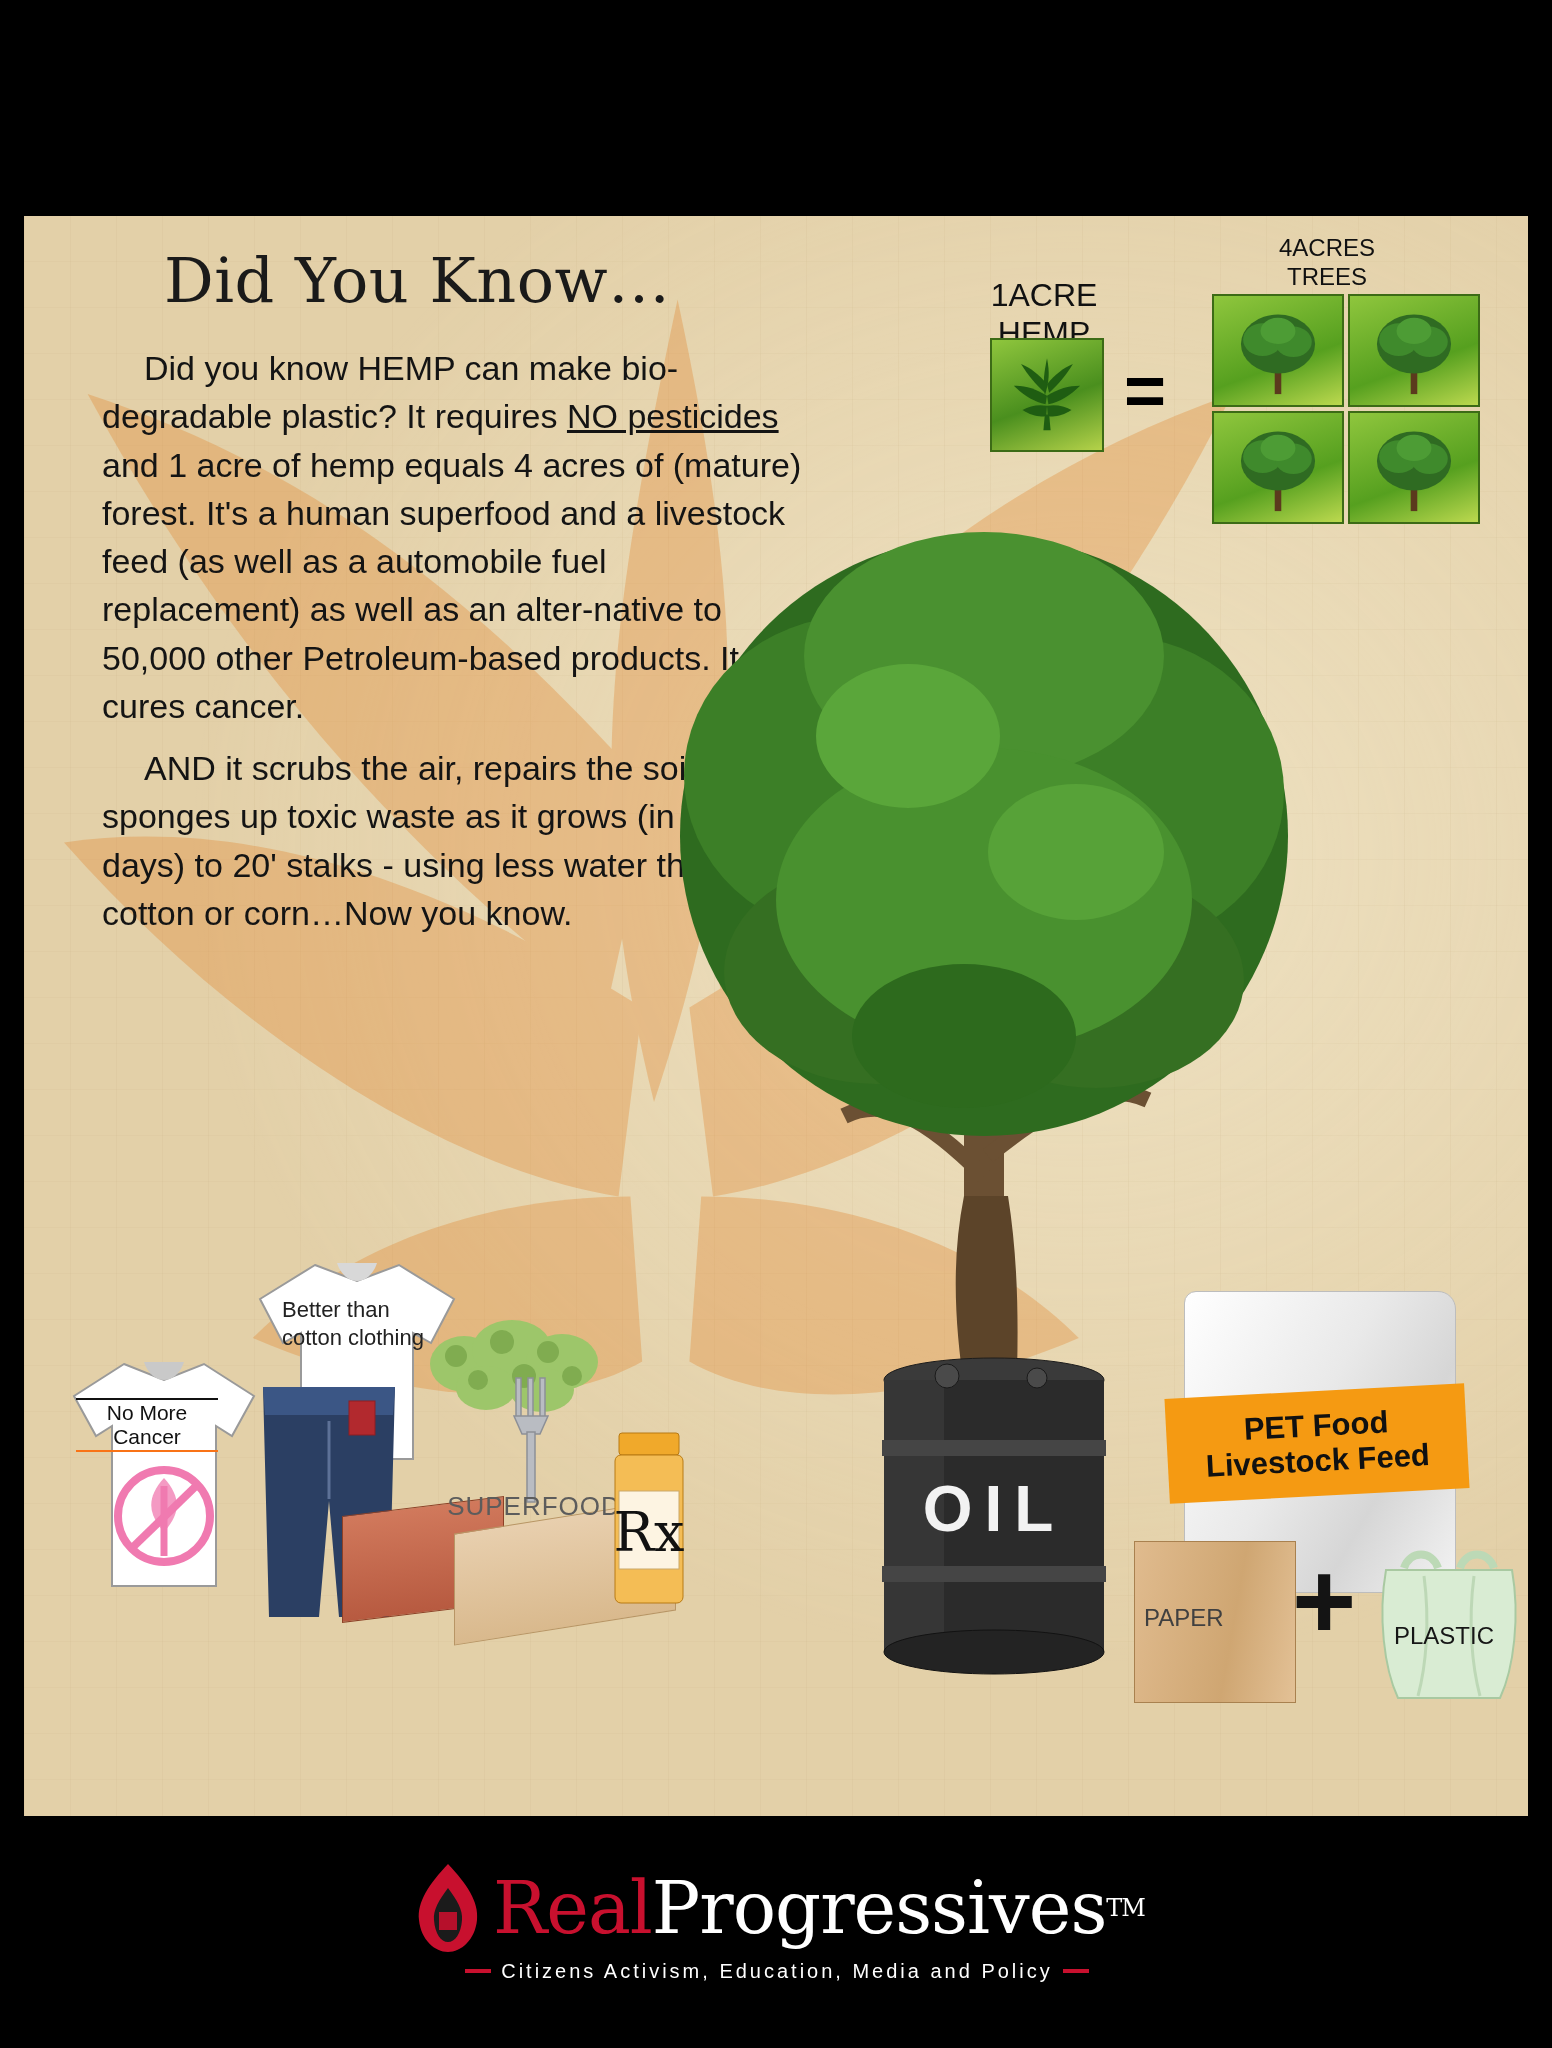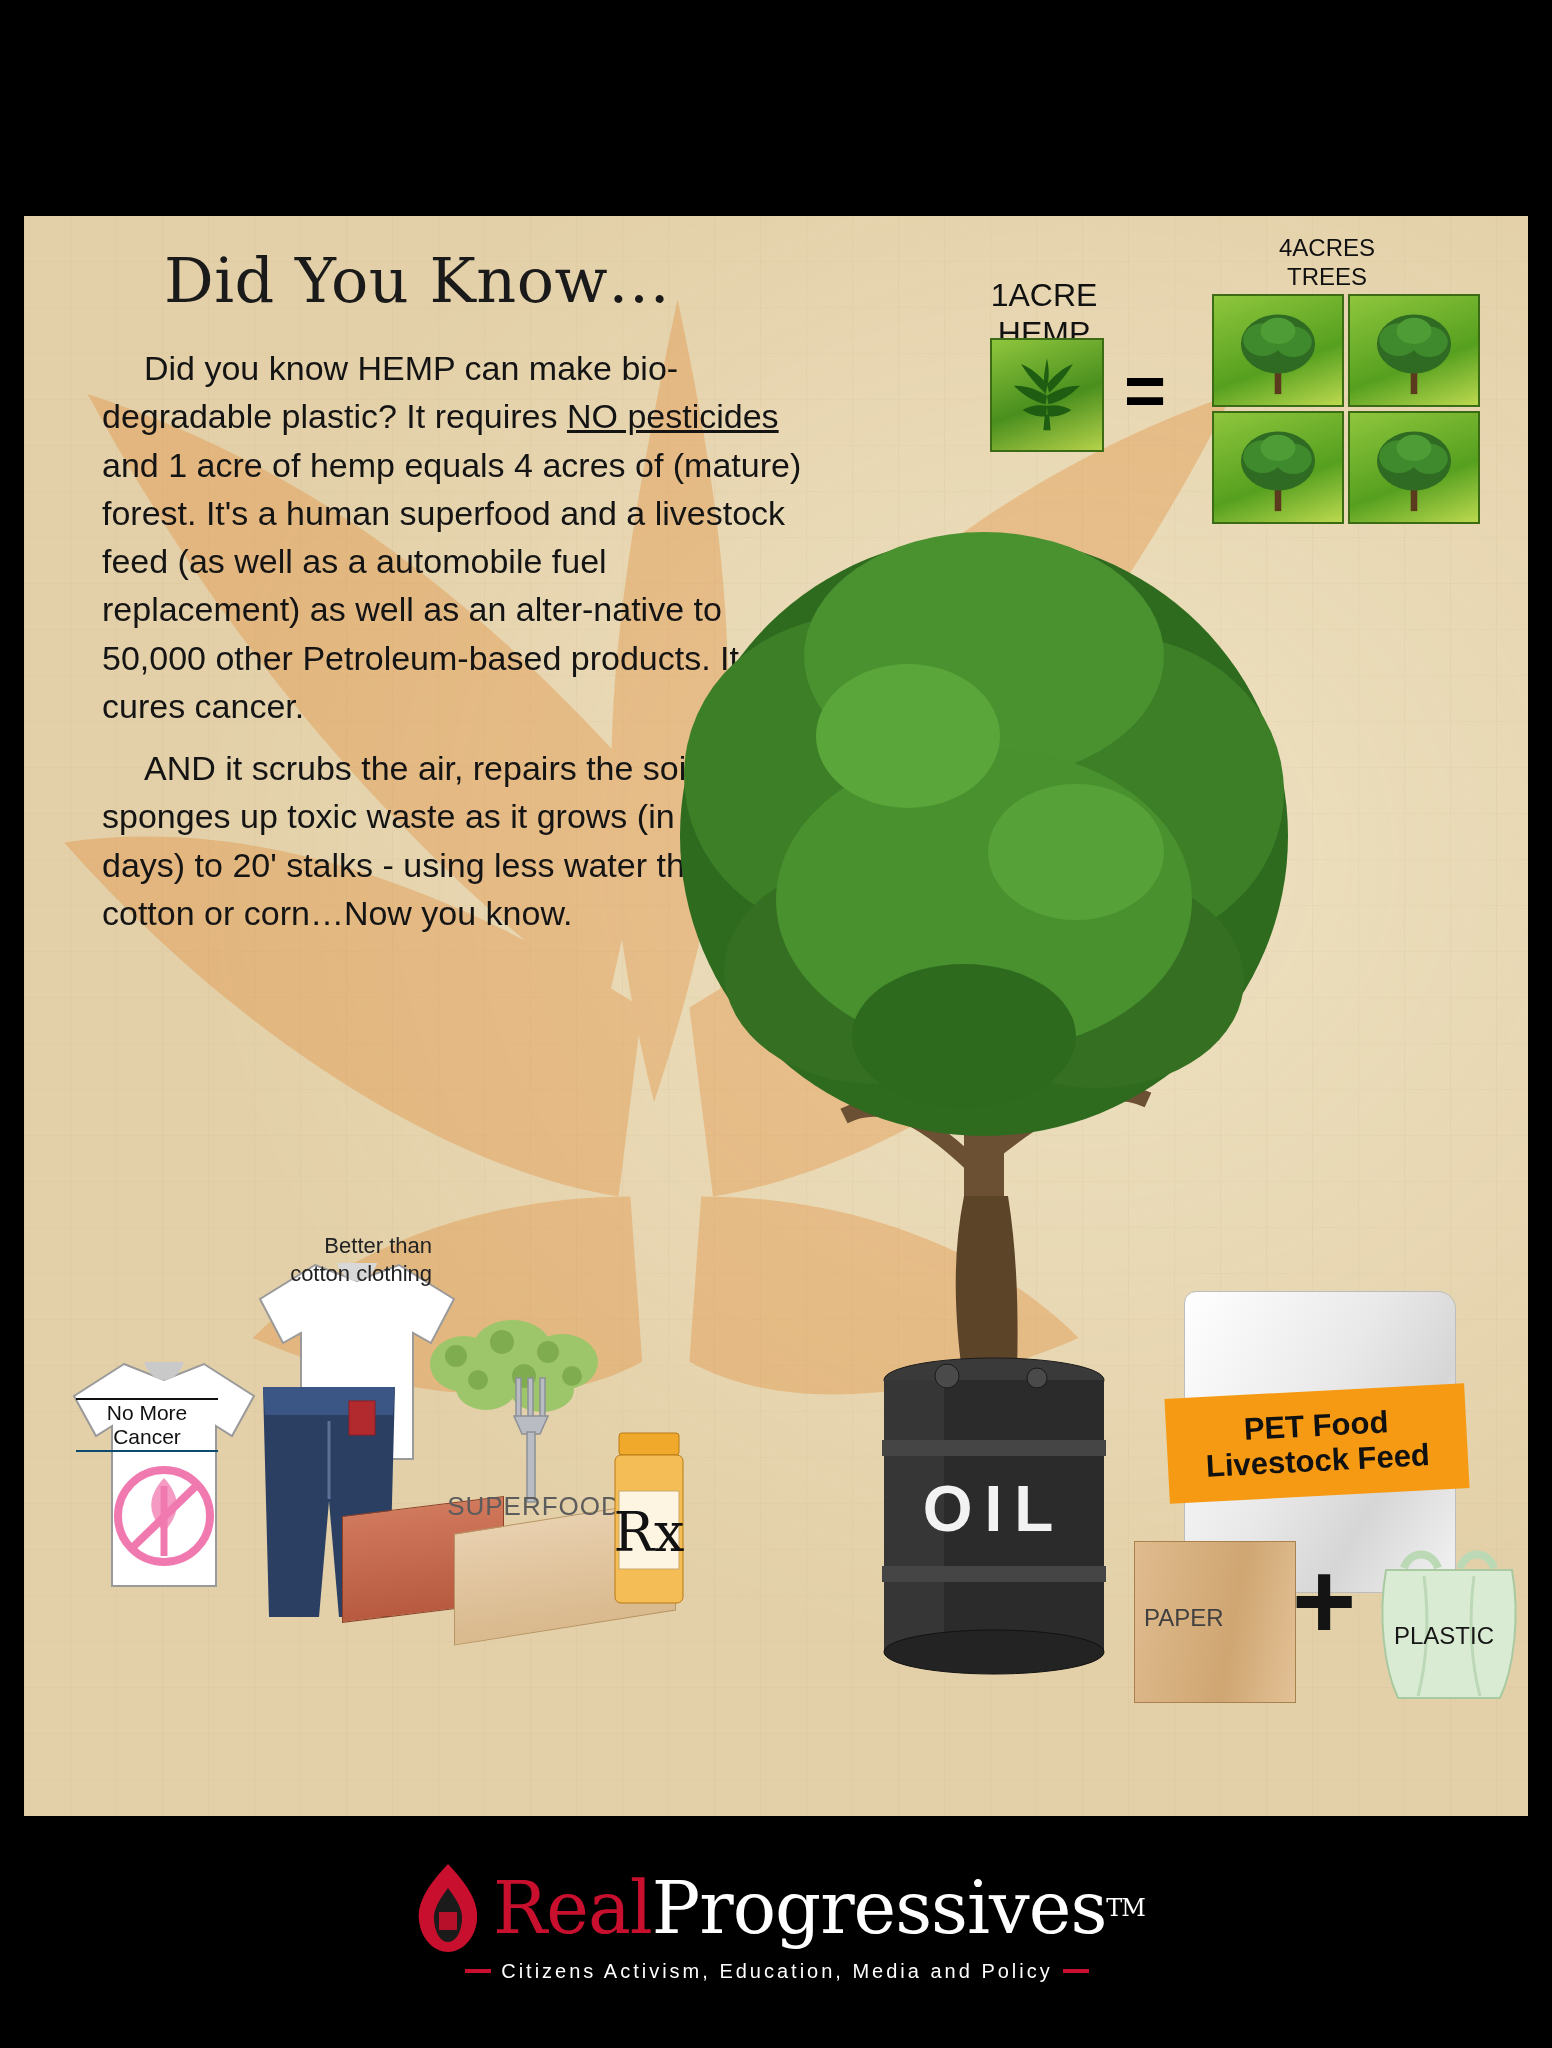--- a/index.html
+++ b/index.html
@@ -206,27 +206,27 @@
   .shirt-pink {
     position: absolute; left: 40px; top: 1130px; width: 200px; height: 250px;
   }
   .shirt-white {
     position: absolute; left: 225px; top: 1035px; width: 215px; height: 215px;
   }
   .jeans {
     position: absolute; left: 225px; top: 1165px; width: 160px; height: 240px;
   }
   .cotton-label {
-    position: absolute; left: 258px; top: 1016px; width: 150px;
-    text-align: right; font-size: 22px; color: #222; line-height: 1.25;
+    position: absolute; left: 258px; top: 1080px; width: 150px;
+    text-align: left; font-size: 22px; color: #222; line-height: 1.25;
   }
   .cancer-label {
     position: absolute; left: 52px; top: 1182px; width: 142px;
     text-align: center; font-size: 21px; color: #111;
-    border-top: 2px solid #111; border-bottom: 2px solid #0c4a6e;
+    border-top: 2px solid #111; border-bottom: 2px solid #f97316;
     padding: 1px 0;
   }
 
   .brick {
     position: absolute; left: 318px; top: 1290px; width: 160px; height: 105px;
     background: linear-gradient(180deg, #d1795c, #b75a40);
     border: 1px solid #8d4026;
     transform: skewY(-7deg);
   }
   .board {

